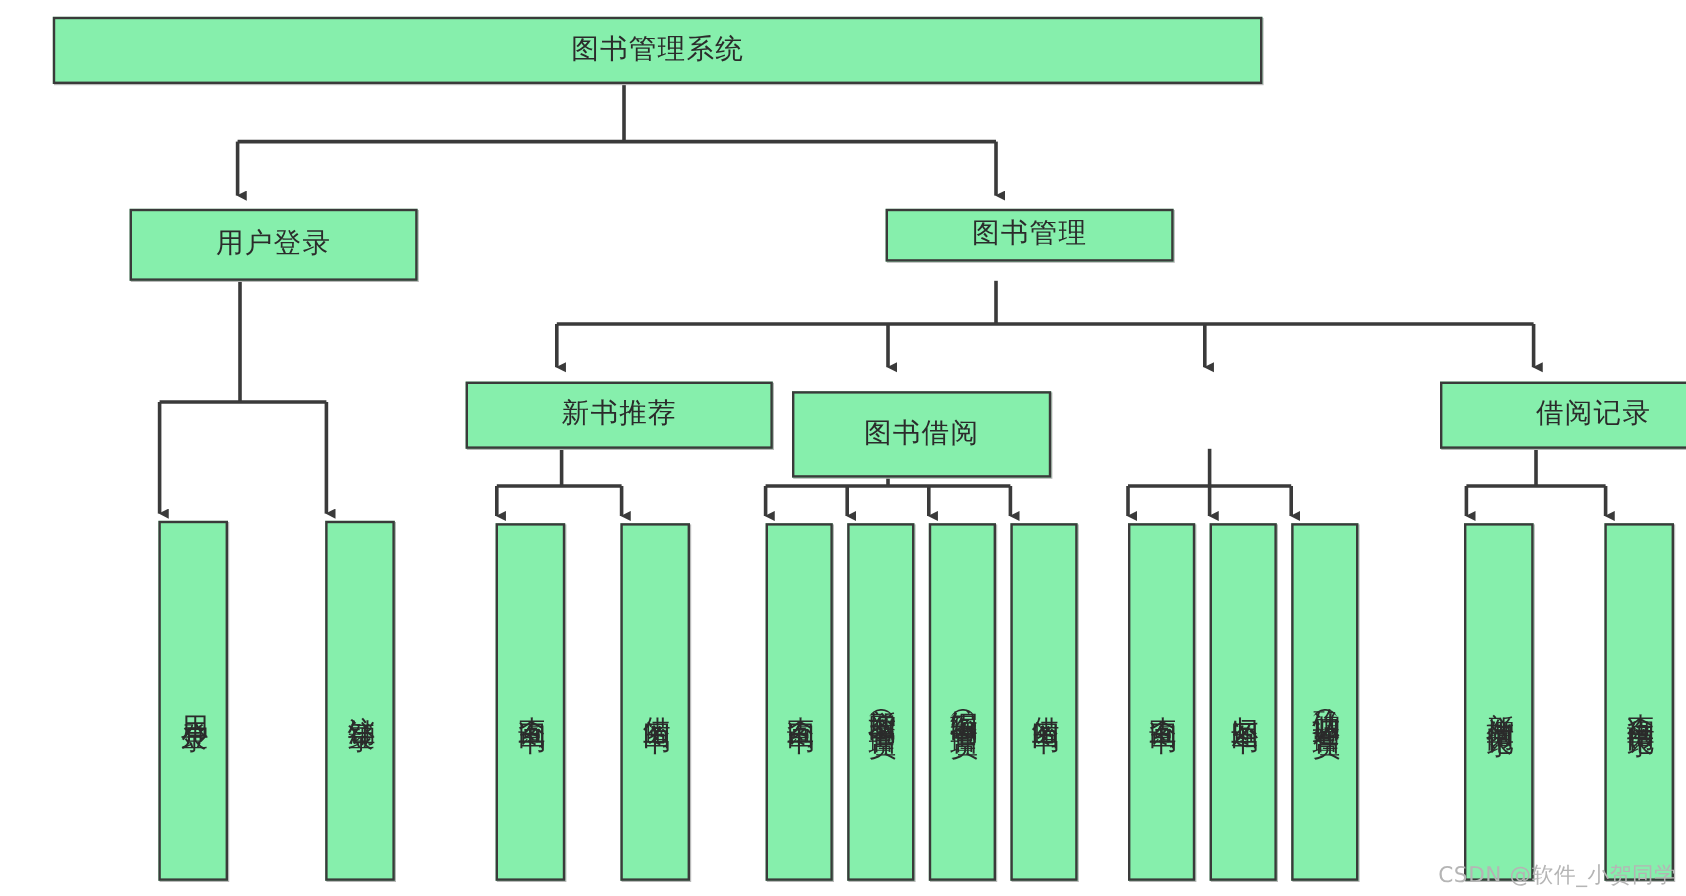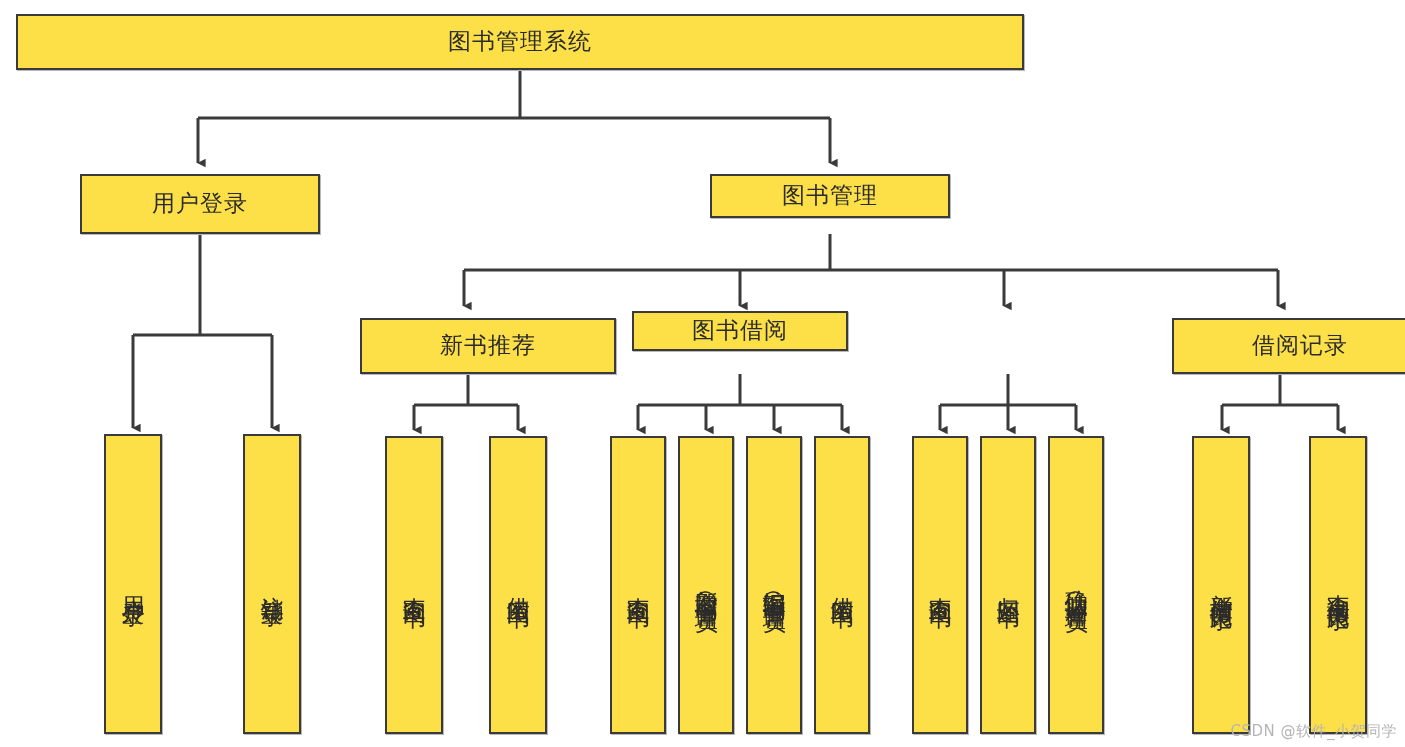--- a/index.html
+++ b/index.html
@@ -22,27 +22,28 @@
     position: absolute;
     left: 0;
     top: 0;
     width: 1405px;
     height: 747px;
     pointer-events: none;
   }
   .node {
     position: absolute;
     box-sizing: border-box;
-    background: #fde047;
+    background: #86efac;
     border: 2px solid #3a3a3a;
     box-shadow: 1px 1px 0 0 #b9b9b9;
     display: flex;
     align-items: center;
     justify-content: center;
     color: #2b2b2b;
+    margin-left: 28px;
   }
   .node.horizontal {
     font-size: 23px;
     letter-spacing: 1px;
     line-height: 1.2;
   }
   .node.vertical {
     writing-mode: vertical-rl;
     text-orientation: upright;
     font-size: 23px;
@@ -56,21 +57,21 @@
     white-space: nowrap;
   }
   .node-label {
     display: block;
     text-align: center;
   }
   #watermark {
     position: absolute;
     right: 8px;
     bottom: 6px;
-    font-size: 15px;
+    font-size: 18px;
     color: #b5b5b5;
     letter-spacing: 0.5px;
     white-space: nowrap;
     user-select: none;
   }
 </style>
 </head>
 <body>
 
 <div id="diagram-root">
@@ -132,21 +133,21 @@
   <div class="node horizontal" style="left:80px; top:174px; width:240px; height:60px;">
     <span class="node-label">用户登录</span>
   </div>
   <div class="node horizontal" style="left:710px; top:174px; width:240px; height:44px;">
     <span class="node-label">图书管理</span>
   </div>
 
   <div class="node horizontal" style="left:360px; top:318px; width:256px; height:56px;">
     <span class="node-label">新书推荐</span>
   </div>
-  <div class="node horizontal" style="left:632px; top:311px; width:216px; height:40px;">
+  <div class="node horizontal" style="left:632px; top:326px; width:216px; height:72px;">
     <span class="node-label">图书借阅</span>
   </div>
   <div class="node horizontal" style="left:1172px; top:318px; width:256px; height:56px;">
     <span class="node-label">借阅记录</span>
   </div>
 
   <div class="node vertical" style="left:104px; top:434px; width:58px; height:300px;">
     <span class="node-label">用户登录</span>
   </div>
   <div class="node vertical" style="left:243px; top:434px; width:58px; height:300px;">

